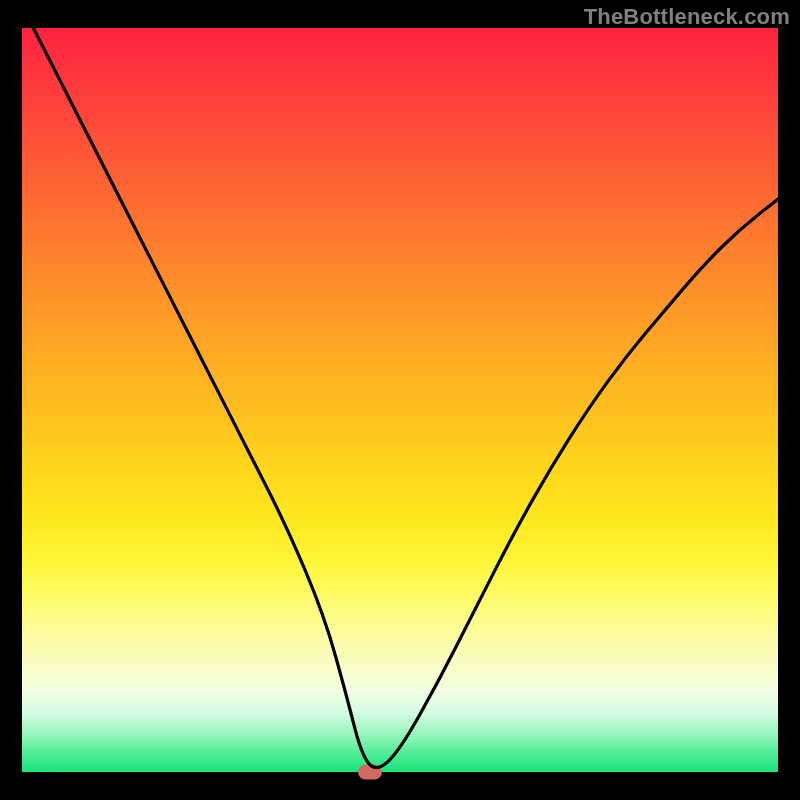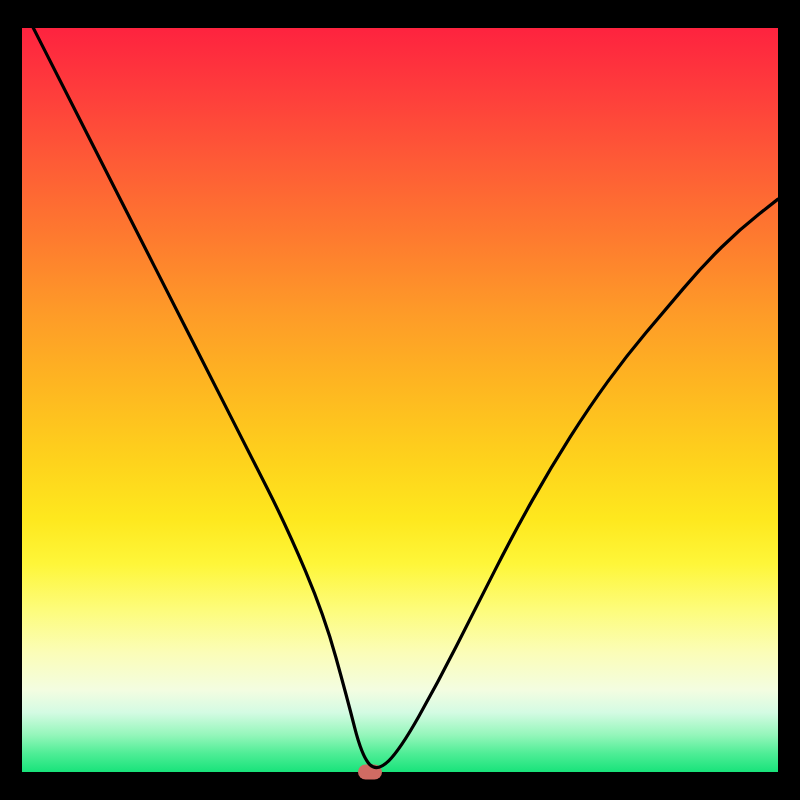--- a/index.html
+++ b/index.html
@@ -69,20 +69,21 @@
     background: #cf6b63;
     z-index: 2;
     transform: translate(-50%, -50%);
   }
 </style>
 </head>
 <body>
 
 <div class="frame">
 
+  <div class="watermark">TheBottleneck.com</div>
 
   <div class="plot-area">
 
     <div class="marker" style="left: 347.76px; top: 744px;"></div>
 
     <svg class="curve" viewBox="0 0 756 744" preserveAspectRatio="none">
       <path d="M 0.0 -22.3 Q 0.0 -22.3 18.9 14.9 Q 37.8 52.1 56.7 89.3 Q 75.6 126.5 94.5 163.7 Q 113.4 200.9 132.3 238.1 Q 151.2 275.3 170.1 312.5 Q 189.0 349.7 207.9 386.9 Q 226.8 424.1 245.7 461.3 Q 264.6 498.5 283.5 543.1 Q 302.4 587.8 313.7 628.7 Q 325.1 669.6 332.6 699.4 Q 340.2 729.1 347.8 736.6 Q 355.3 744.0 366.7 732.8 Q 378.0 721.7 396.9 688.2 Q 415.8 654.7 434.7 617.5 Q 453.6 580.3 472.5 543.1 Q 491.4 505.9 510.3 472.4 Q 529.2 439.0 548.1 409.2 Q 567.0 379.4 585.9 353.4 Q 604.8 327.4 623.7 305.0 Q 642.6 282.7 661.5 260.4 Q 680.4 238.1 699.3 219.5 Q 718.2 200.9 737.1 186.0 T 756.0 171.1" fill="none" stroke="#000" stroke-width="3.2" stroke-linecap="round" stroke-linejoin="round"></path>
     </svg>
 
   </div>

